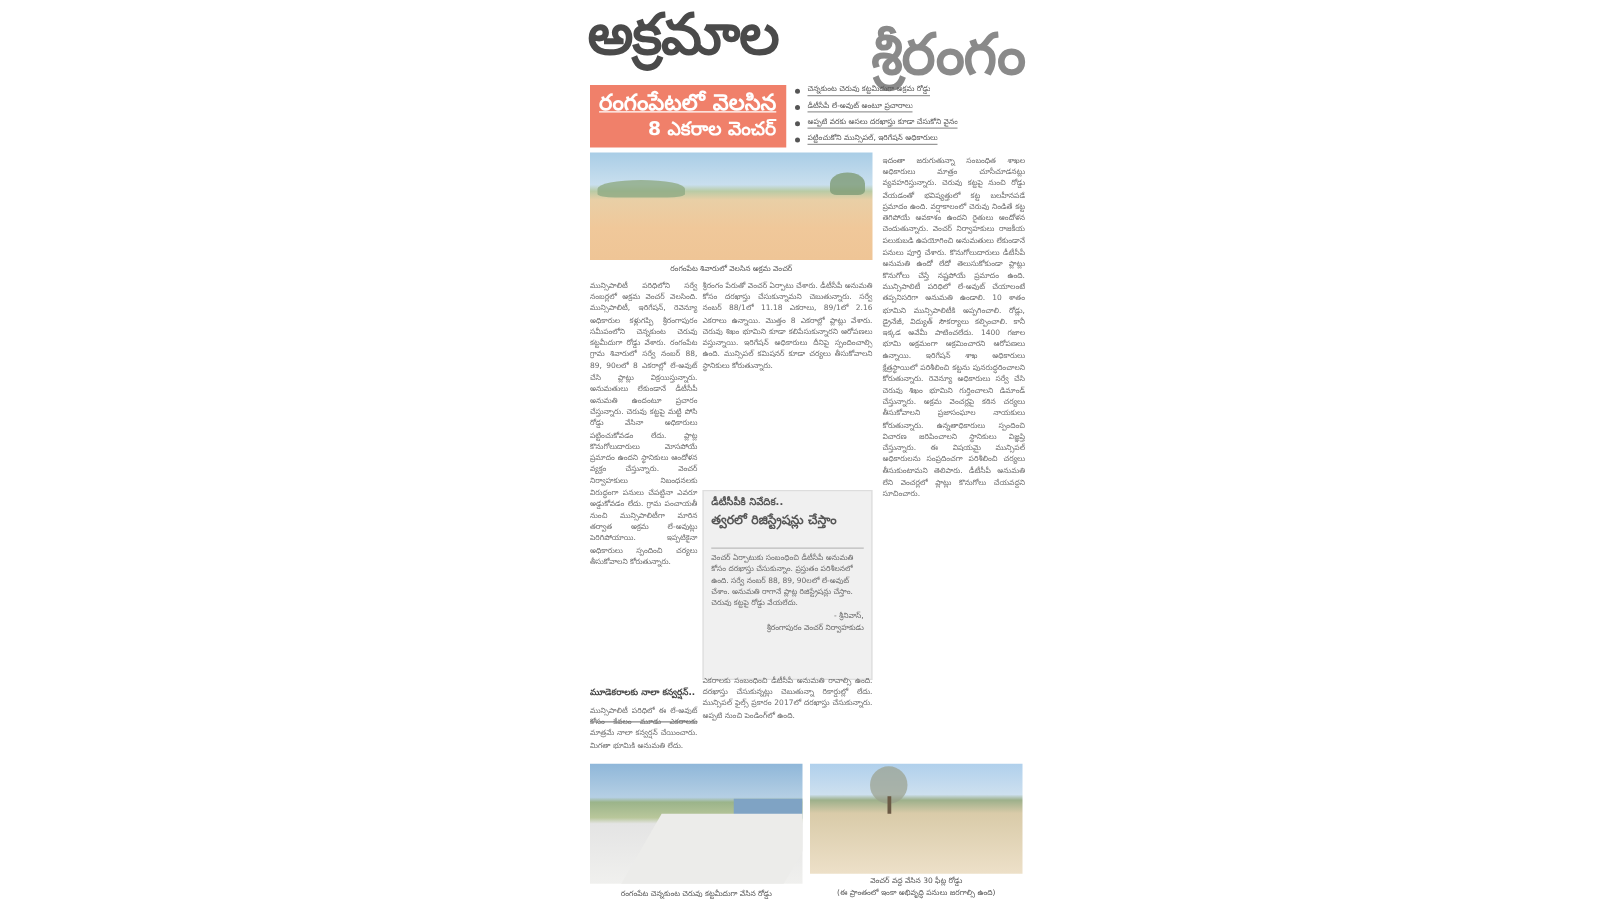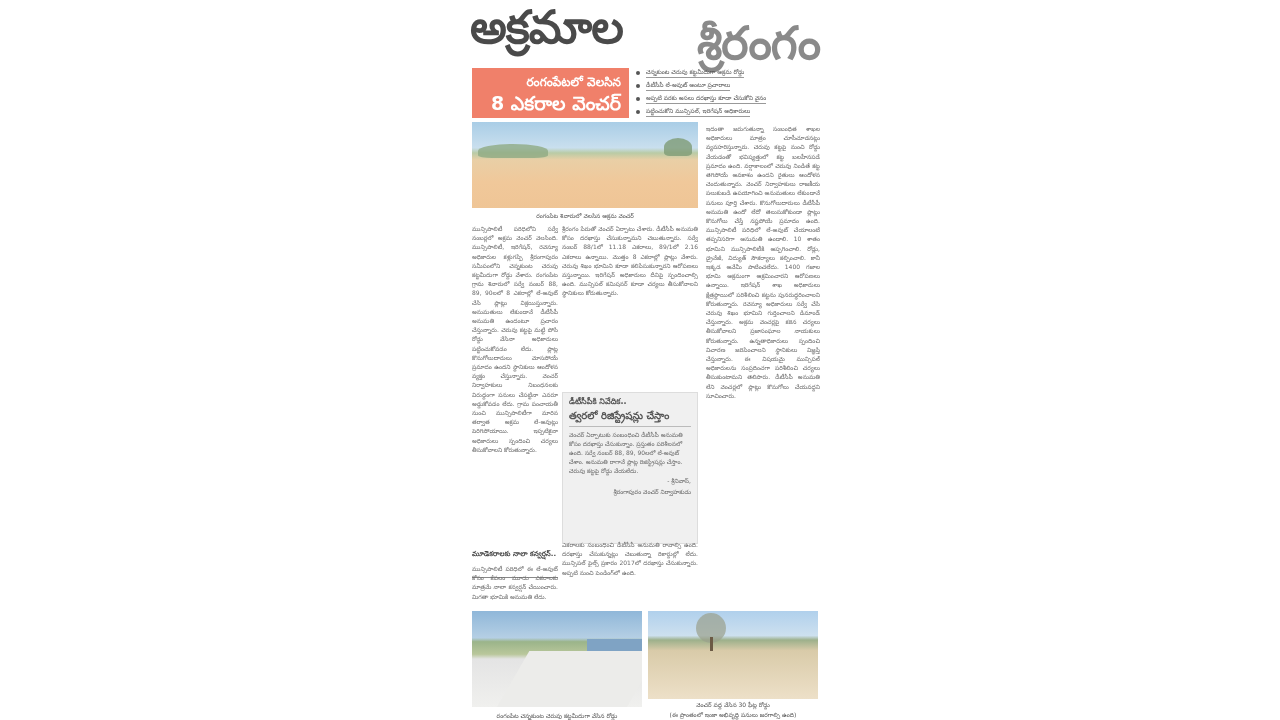--- a/index.html
+++ b/index.html
@@ -2,39 +2,39 @@
 <html><head>
 <meta charset="utf-8">
 <style>
   html, body { margin:0; padding:0; }
   body { width:1280px; height:720px; background:#ffffff; position:relative; overflow:hidden; font-family:"DejaVu Sans", sans-serif; color:#555; }
   .clip { position:absolute; left:470px; top:0; width:350px; height:720px; }
   .masthead { position:absolute; left:0; top:2px; width:350px; height:60px; display:flex; align-items:center; justify-content:space-between; gap:10px; }
   .mh-a { font-size:46px; font-weight:bold; color:#4a4a4a; letter-spacing:-1px; }
   .mh-b { font-size:46px; font-weight:bold; color:#8a8a8a; letter-spacing:-1px;margin-top:32px; }
   .redbox { position:absolute; left:2px; top:68px; width:157px; height:50px; background:#f0806a; color:#fff; text-align:right; padding-right:8px; box-sizing:border-box; }
-  .redbox .l1 { font-size:12px; font-weight:bold; margin-top:4px; line-height:21px; }
-  .redbox .l2 { font-size:19px; font-weight:bold; line-height:21px; }
+  .redbox .l1 { font-size:18px; font-weight:bold; margin-top:4px; line-height:21px;text-decoration:underline; }
+  .redbox .l2 { font-size:15px; font-weight:bold; line-height:21px; }
   .bullets { position:absolute; left:166px; top:66px; width:184px; }
   .bullet { display:flex; align-items:center; height:13px; font-size:6px; color:#555; }
   .bullet .dot { width:4px; height:4px; background:#555; border-radius:50%; margin-right:6px; flex:none; }
   .bullet .t { border-bottom:1px solid #999; white-space:nowrap; overflow:hidden; }
   .photo { position:absolute; overflow:hidden; }
   .photo1 { left:2px; top:122px; width:226px; height:86px; background:linear-gradient(180deg,#a9cde6 0%,#c9dfee 30%,#b9cba5 36%,#e9cfa6 44%,#f0c89a 70%,#efc596 100%); }
   .photo1 .trees { position:absolute; left:6px; top:22px; width:70px; height:14px; background:#8faa83; border-radius:50% 50% 20% 20%; opacity:.8; }
   .photo1 .trees2 { position:absolute; right:6px; top:16px; width:28px; height:18px; background:#7e9b76; border-radius:50% 50% 20% 20%; opacity:.8; }
   .caption { position:absolute; font-size:6px; color:#555; text-align:center; white-space:nowrap; }
   .col { position:absolute; font-size:6px; line-height:9.2px; color:#6a6a6a; text-align:justify; overflow:hidden; }
   .col p { margin:0; }
   .col1 { left:2px; top:224px; width:86px; height:322px; }
   .col2 { left:92px; top:224px; width:136px; height:160px; }
   .col3 { left:236px; top:124px; width:114px; height:486px; }
   .inset { position:absolute; left:92px; top:392px; width:136px; height:152px; background:#f0f0f0; border:1px solid #ddd; box-sizing:border-box; padding:4px 6px; }
   .inset .h1 { font-size:8px; color:#555; font-weight:bold; }
-  .inset .h2 { font-size:10px; color:#555; font-weight:bold; margin-top:2px; border-bottom:1px solid #bbb; padding-bottom:2px; }
+  .inset .h2 { font-size:10px; color:#555; font-weight:bold; margin-top:2px; border-bottom:1px solid #bbb; padding-bottom:14px; }
   .inset .body { font-size:6px; line-height:9px; color:#6a6a6a; margin-top:3px; }
   .inset .sig { font-size:6px; color:#666; text-align:right; margin-top:2px; }
   .subhead { position:absolute; left:2px; top:550px; width:86px; font-size:7px; font-weight:bold; color:#444; border-bottom:1px solid #888; padding-bottom:18px; }
   .col1b { left:2px; top:564px; width:86px; height:46px; }
   .col2b { left:92px; top:540px; width:136px; height:70px; }
   .photo2 { left:2px; top:611px; width:170px; height:96px; background:linear-gradient(180deg,#8fb7d9 0%,#b5cfe4 28%,#9bb48a 32%,#b9c79b 45%,#e4e4e4 50%,#f0f0ee 100%); }
   .photo2 .road { position:absolute; left:40px; top:40px; width:130px; height:60px; background:#ececea; transform:skewX(-30deg); }
   .photo2 .water { position:absolute; right:0; top:28px; width:55px; height:16px; background:#7fa3c4; }
   .photo3 { left:178px; top:611px; width:170px; height:88px; background:linear-gradient(180deg,#b0d0ec 0%,#cde0ef 28%,#9db08b 33%,#d9cba9 45%,#ede0c8 100%); }
   .photo3 .tree { position:absolute; left:48px; top:2px; width:30px; height:30px; border-radius:50%; background:#9aa08c; opacity:.7; }

